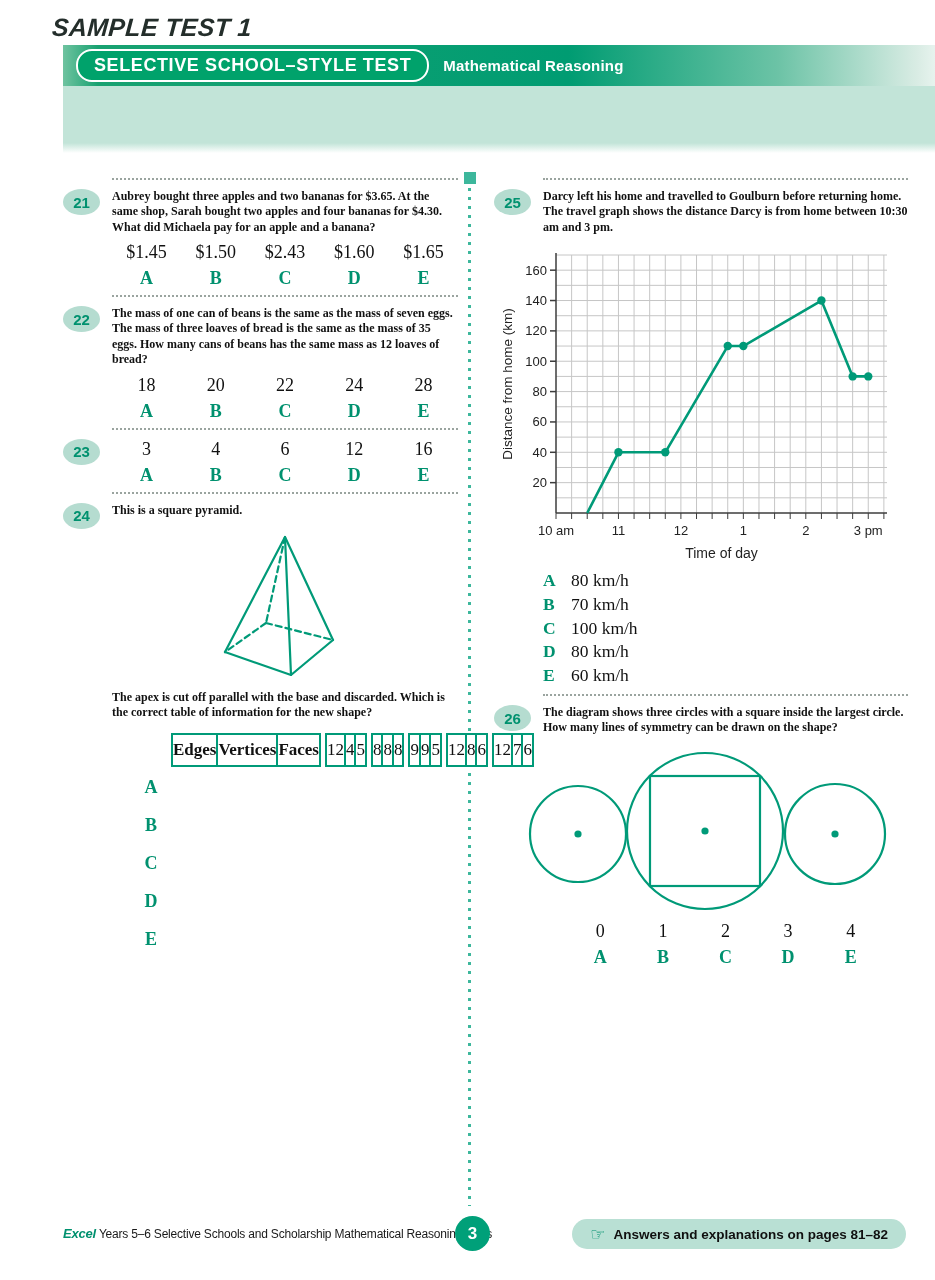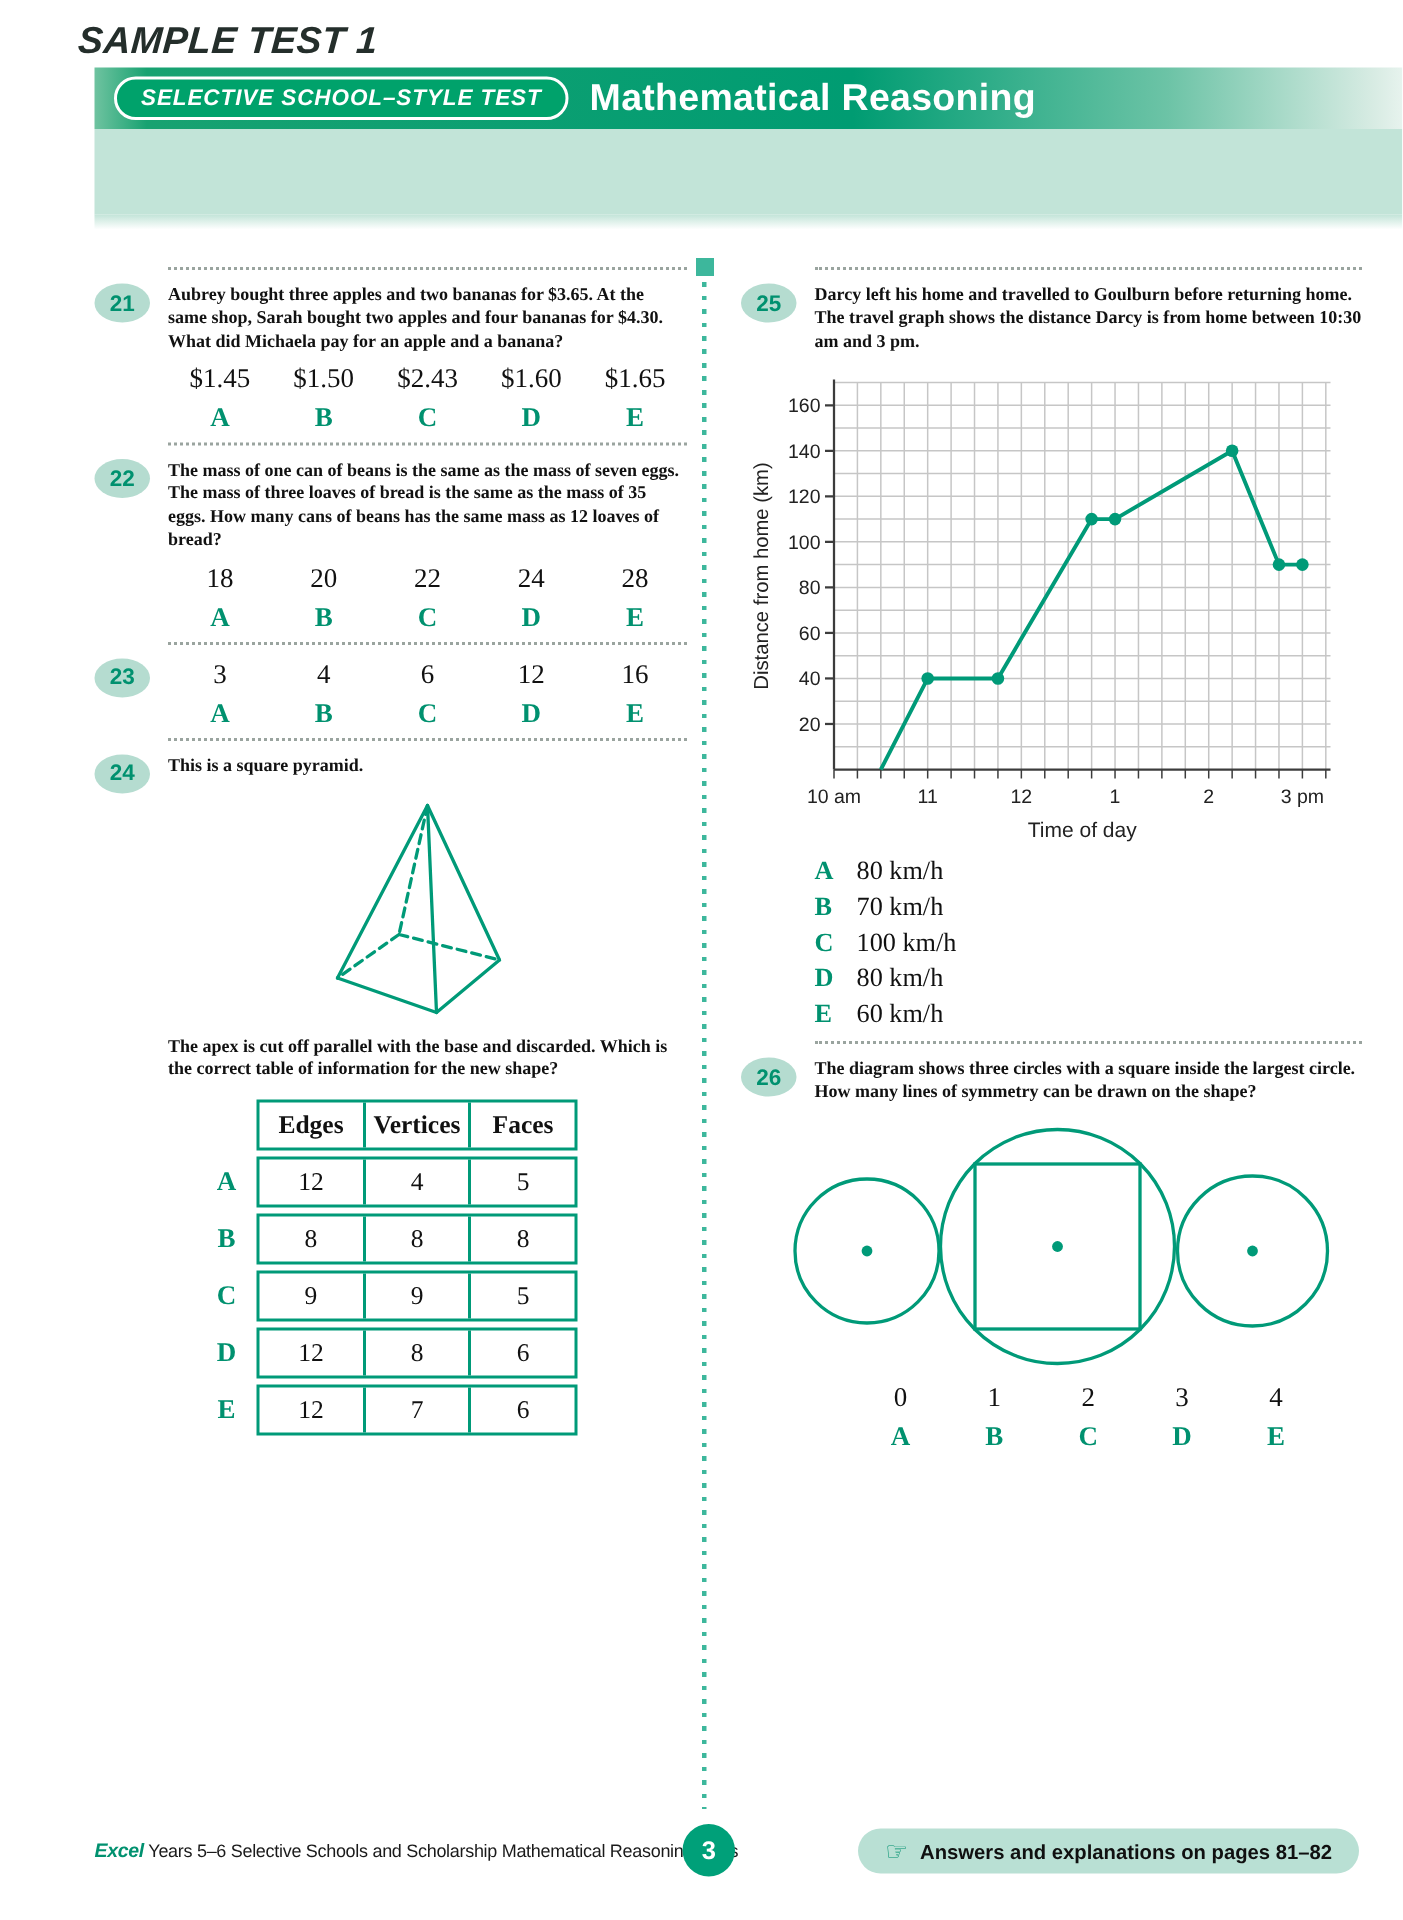--- a/index.html
+++ b/index.html
@@ -11,24 +11,24 @@
   }
   html,body{margin:0;padding:0;background:#ffffff;}
   .page{position:relative;width:935px;height:1280px;background:#ffffff;overflow:hidden;
         font-family:"Liberation Serif",serif;color:#111;}
 
   
   .topbar{position:absolute;left:63px;right:0;top:45px;height:41px;
     background:linear-gradient(90deg,#6fc3a0 0%,#18a271 4%,#009c72 58%,#6cc3a6 82%,#d9ece4 98%,#e7f3ee 100%);
     display:flex;align-items:center;padding-left:13px;box-sizing:border-box;}
   .pill{background:#00a26b;border:2px solid #ffffff;border-radius:16px;color:#ffffff;
-    font-family:"Liberation Sans",sans-serif;font-weight:bold;font-size:15px;letter-spacing:.6px;
-    padding:4px 16px;white-space:nowrap;font-style:italic;}
+    font-family:"Liberation Sans",sans-serif;font-weight:bold;font-size:18px;letter-spacing:.6px;
+    padding:4px 16px;white-space:nowrap;}
   .topbar .title{color:#ffffff;font-family:"Liberation Sans",sans-serif;font-weight:bold;
-    font-size:25px;margin-left:14px;letter-spacing:.2px;}
+    font-size:15px;margin-left:14px;letter-spacing:.2px;}
   .subband{position:absolute;left:63px;right:0;top:86px;height:57px;background:var(--mint);}
   .subband::after{content:"";position:absolute;left:0;right:0;top:100%;height:10px;
     background:linear-gradient(var(--mint),#ffffff);}
   .subtitle{position:absolute;left:52px;top:13px;font-family:"Liberation Sans",sans-serif;
     font-weight:bold;font-style:italic;font-size:25px;color:#242e2b;transform:skewX(-4deg);letter-spacing:.3px;}
 
   
   .divider{position:absolute;left:464px;top:172px;height:1034px;width:12px;}
   .divider-cap{position:absolute;left:0;top:0;width:12px;height:12px;background:#3db79c;}
   .divider-line{position:absolute;left:4px;top:16px;bottom:0;width:3px;
@@ -49,21 +49,21 @@
   .opt-values span,.opt-letters span{flex:1;text-align:center;font-size:18px;}
   .opt-letters span{font-weight:bold;color:var(--letter);}
   .opt-letters{margin-top:5px;}
 
   
   .pyramid{display:block;margin:12px auto 8px auto;}
   .tblwrap{display:flex;gap:9px;margin:12px 0 0 28px;}
   .tbl-letters{display:flex;flex-direction:column;gap:4px;width:22px;}
   .tbl-letters span{height:34px;display:flex;align-items:center;justify-content:center;
     font-weight:bold;color:var(--letter);font-size:18px;}
-  .tbl-rows{display:flex;flex-direction:column;gap:4px;width:214px;}
+  .tbl-rows{display:flex;gap:4px;width:214px;}
   .trow{display:flex;height:30px;border:2px solid var(--teal);background:#fff;}
   .tcell{flex:1;display:flex;align-items:center;justify-content:center;font-size:17px;
     border-left:2px solid var(--teal);}
   .tcell:first-child{border-left:none;}
   .thead .tcell{font-weight:bold;}
 
   
   .chart{display:block;margin:8px 0 2px -44px;}
   .q25-prompt{max-width:310px;margin-top:10px;}
   .vopts{margin-top:4px;}

